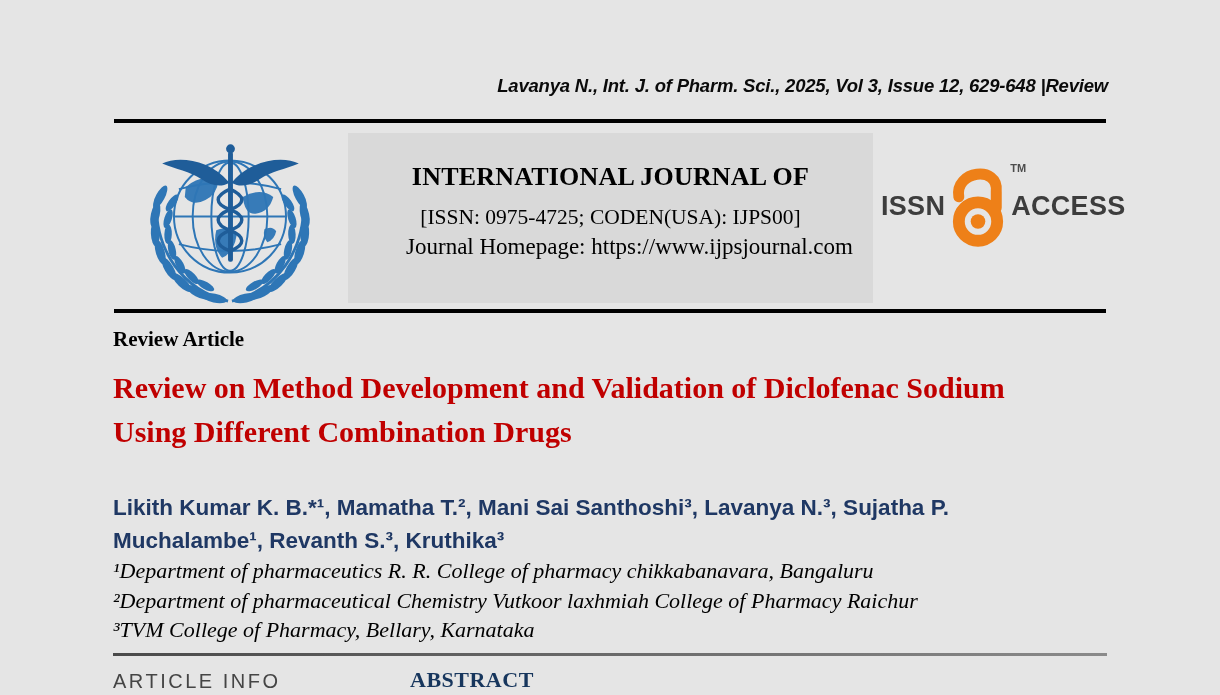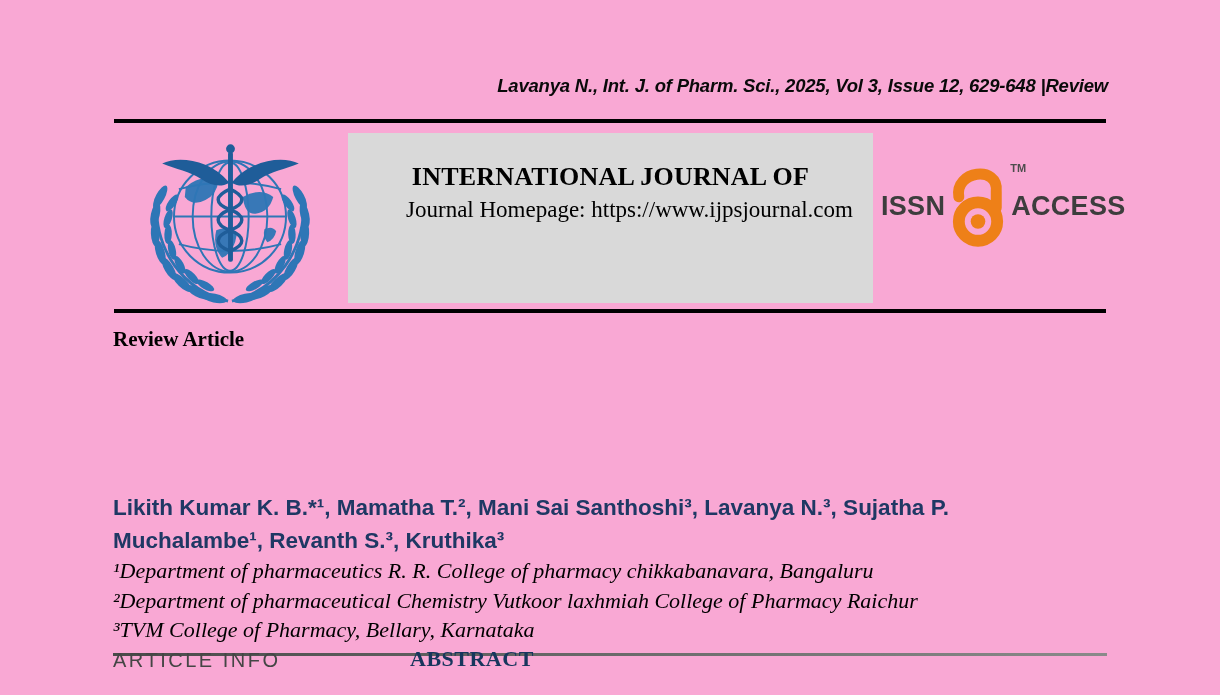--- a/index.html
+++ b/index.html
@@ -1,18 +1,18 @@
 <!DOCTYPE html>
 <html><head>
 <meta charset="utf-8">
 <style>
   * { margin:0; padding:0; box-sizing:border-box; }
   html,body { background:#ffffff; }
   #page {
-    position:relative; width:1220px; height:695px; background:#f9a8d4;
+    position:relative; width:1220px; height:695px; background:#e5e5e5;
     overflow:hidden; font-family:"Liberation Serif", serif; color:#000;
   }
   .citation {
     position:absolute; top:75px; right:112px;
     font-family:"Liberation Sans", sans-serif; font-style:italic; font-weight:700;
     font-size:18.5px; color:#0a0a0a; letter-spacing:-0.2px;
   }
   .rule-black { position:absolute; left:114px; width:992px; height:4px; background:#000; }
   .rule-top { top:119px; }
   .rule-bottom { top:309px; }
@@ -45,21 +45,21 @@
     color:#1f3864; font-size:22.5px; line-height:33px;margin-top:24px;
   }
   .affiliations {
     position:absolute; left:113px; top:556px; width:990px;
     font-style:italic; font-size:22px; line-height:29.5px;
   }
   .rule-thin {
     position:absolute; left:113px; top:653px; width:994px; height:3px;
     background:linear-gradient(90deg,#4a4a4a,#8a8a8a);
   }
-  .info-row { position:absolute; left:113px; top:646px; width:994px; height:28px;text-align:right; }
+  .info-row { position:absolute; left:113px; top:667px; width:994px; height:28px;text-align:right; }
   .label-article-info {
     position:absolute; left:0; top:3px;
     font-family:"Liberation Sans", sans-serif; font-weight:400;
     font-size:20px; letter-spacing:2.5px; color:#454545;
   }
   .label-abstract {
     position:absolute; left:297px; top:0;
     font-weight:700; font-size:22px; letter-spacing:0.5px; color:#17365d;
   }
 </style>
@@ -121,40 +121,42 @@
           <ellipse cx="66" cy="143" rx="10" ry="3.8" transform="rotate(-134 66 143)"></ellipse>
           <ellipse cx="80" cy="152" rx="10" ry="3.8" transform="rotate(-150 80 152)"></ellipse>
         </g>
       </g>
       <use href="#branchL" xlink:href="#branchL" transform="translate(210,0) scale(-1,1)"></use>
     </svg>
   </div>
 
   <div class="mast-box">
     <div class="mast-title">INTERNATIONAL JOURNAL OF</div>
+    <div class="mast-issn">[ISSN: 0975-4725; CODEN(USA): IJPS00]</div>
     <div class="mast-home"><span>Journal Homepage: </span><span>https://www.ijpsjournal.com</span></div>
   </div>
 
   <div class="oa-wrap">
     <span class="oa-word">ISSN</span>
     <span class="oa-lock">
       <svg viewBox="0 0 70 92" width="64" height="84">
         <path d="M14 36 C 9 7, 58 1, 55 30 L 55 48" fill="none" stroke="#ee8018" stroke-width="12" stroke-linecap="round"></path>
         <circle cx="35" cy="63" r="21" fill="none" stroke="#ee8018" stroke-width="13"></circle>
         <circle cx="35" cy="63" r="8" fill="#ee8018"></circle>
       </svg>
       <span class="oa-tm">TM</span>
     </span>
     <span class="oa-word">ACCESS</span>
   </div>
 
   <div class="rule-black rule-bottom"></div>
 
   <div class="review-kind">Review Article</div>
 
+  <h1 class="paper-title">Review on Method Development and Validation of Diclofenac Sodium Using Different Combination Drugs</h1>
 
   <div class="authors">Likith Kumar K. B.*¹, Mamatha T.², Mani Sai Santhoshi³, Lavanya N.³, Sujatha P. Muchalambe¹, Revanth S.³, Kruthika³</div>
 
   <div class="affiliations">
     <div>¹Department of pharmaceutics R. R. College of pharmacy chikkabanavara, Bangaluru</div>
     <div>²Department of pharmaceutical Chemistry Vutkoor laxhmiah College of Pharmacy Raichur</div>
     <div>³TVM College of Pharmacy, Bellary, Karnataka</div>
   </div>
 
   <div class="rule-thin"></div>

